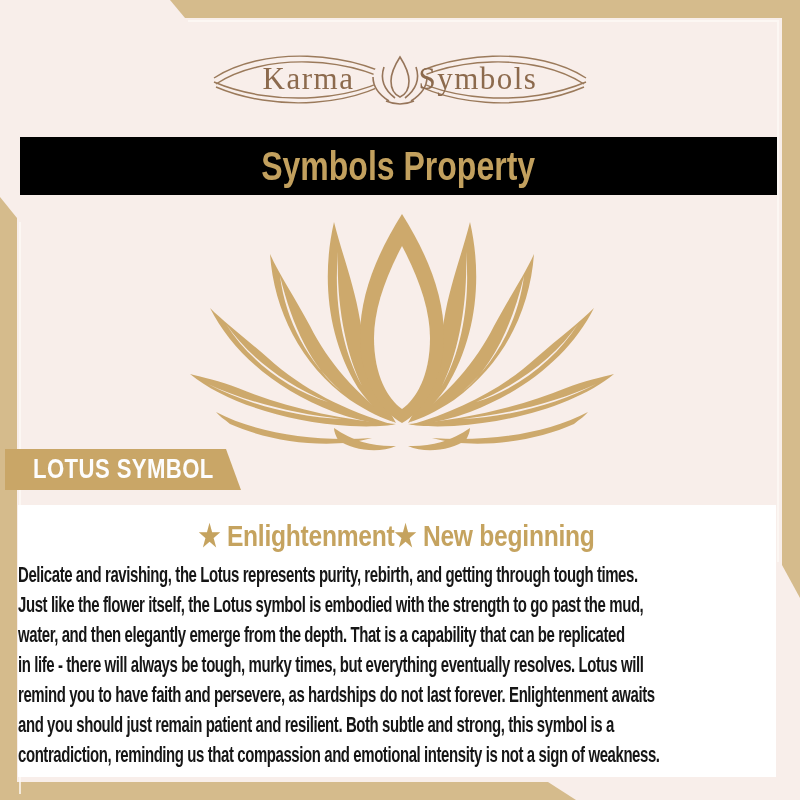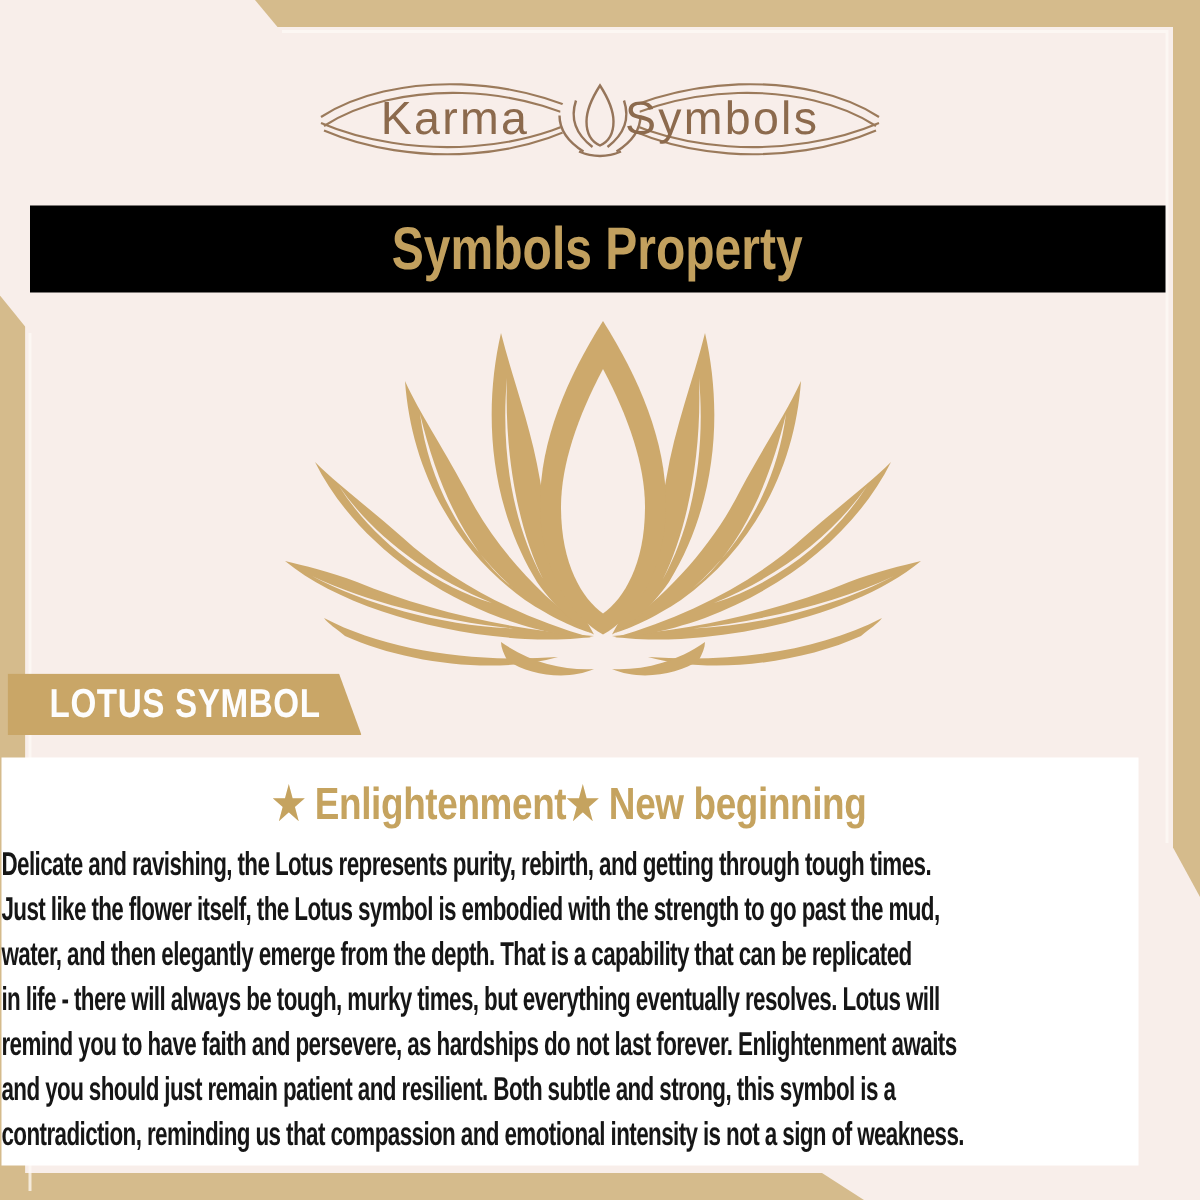--- a/index.html
+++ b/index.html
@@ -20,37 +20,37 @@
     clip-path:polygon(0 0,548px 0,100% 100%,0 100%);}
   .hairline{position:absolute;background:#fdf9f6;opacity:.75;}
   .hl-top{left:188px;right:21px;top:20px;height:2px;}
   .hl-right{right:21px;top:22px;width:2px;height:540px;}
   .hl-left{left:19px;top:222px;width:2px;height:572px;}
   
   .logo{position:absolute;left:200px;top:42px;width:400px;height:74px;}
   .logo svg{position:absolute;left:0;top:0;}
   .logo-row{position:absolute;left:0;top:0;width:100%;height:100%;
     display:flex;align-items:center;justify-content:center;gap:64px;}
-  .logo-word{font-family:Liberation Sans, sans-serif;font-size:31px;
+  .logo-word{font-family:Liberation Serif, serif;font-size:31px;
     color:#8c6a4d;letter-spacing:1.5px;text-align:right;}
   
   .title-band{position:absolute;left:20px;top:137px;width:757px;height:58px;
     background:#000000;display:flex;align-items:center;justify-content:center;}
   .title-text{font-size:40px;font-weight:700;color:#c2a05e;white-space:nowrap;
     transform:scaleX(.8);letter-spacing:0;}
   
   .lotus{position:absolute;left:182px;top:196px;}
   
   .ribbon{position:absolute;left:5px;top:449px;width:236px;height:41px;
     background:#c9a667;clip-path:polygon(0 0,221px 0,100% 100%,0 100%);
     display:flex;align-items:center;}
   .ribbon-text{color:#fdfdfd;font-size:27px;font-weight:700;white-space:nowrap;
     transform:scaleX(.82);transform-origin:0 50%;margin-left:28px;letter-spacing:.5px;}
   
-  .card{position:absolute;left:1px;top:505px;width:758px;height:272px;background:#ffffff;}
+  .card{position:absolute;left:18px;top:505px;width:758px;height:272px;background:#ffffff;}
   .card-heading-wrap{display:flex;justify-content:center;margin-top:13px;}
   .card-heading{font-size:30px;font-weight:700;color:#c5a35f;white-space:nowrap;
     transform:scaleX(.82);letter-spacing:-.3px;}
   .body{margin-top:7px;padding-left:0;}
   .body-line{font-size:22px;line-height:30px;font-weight:700;color:#161616;
     letter-spacing:-.6px;white-space:nowrap;transform:scaleX(.68);transform-origin:0 50%;}
 </style>
 </head>
 <body>
 

